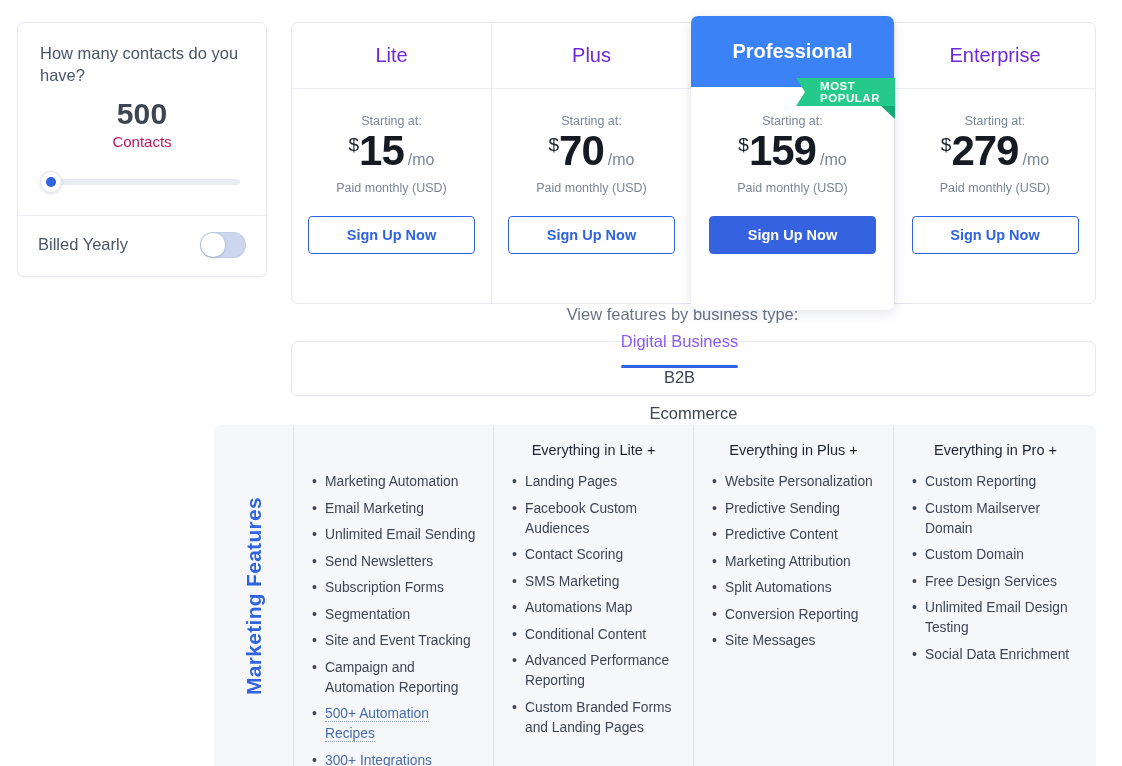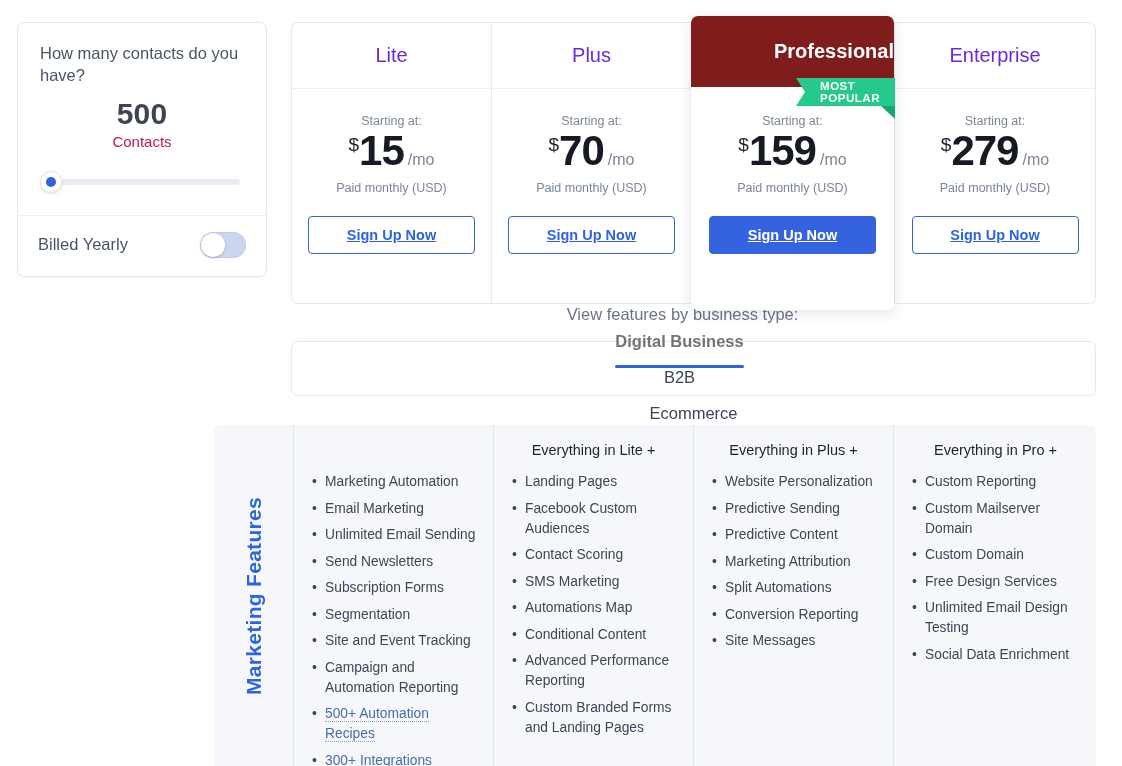--- a/index.html
+++ b/index.html
@@ -203,42 +203,40 @@
     border: 1px solid #2f63e0;
     border-radius: 4px;
     color: #2f63e0;
     background: #ffffff;
     font-size: 14.5px;
     font-weight: 700;
     cursor: pointer;
     box-sizing: border-box;
     font-family: "Liberation Sans", sans-serif;
     padding: 0;
-    text-decoration: underline;
   }
 
   
   #plan-featured {
     position: absolute;
     left: 691px;
     top: 16px;
     width: 203px;
     height: 294px;
     background: #ffffff;
     border-radius: 7px;
     box-shadow: 0 3px 14px rgba(35,50,95,.13);
     box-sizing: border-box;
     z-index: 5;
   }
   #plan-featured .plan-head {
     height: 71px;
-    background: #7f1d1d;
+    background: #3b82f6;
     border-radius: 7px 7px 0 0;
     border-bottom: none;
-    justify-content: flex-end;
   }
   #plan-featured .plan-name {
     color: #ffffff;
     font-weight: 700;
     font-size: 20px;
   }
   #plan-featured .plan-body { padding-top: 27px; }
   #plan-featured .signup-btn {
     background: #3563e0;
     color: #ffffff;
@@ -302,22 +300,22 @@
     font-size: 16.5px;
     color: #3d4552;
     margin-right: 28px;
     position: relative;
     padding-bottom: 17px;
     top: 8px;
     cursor: pointer;
   }
   .tab:last-child { margin-right: 0; }
   .tab.active {
-    color: #737373;
-    font-weight: 700;
+    color: #8b5cf6;
+    font-weight: 400;
   }
   .tab.active::after {
     content: "";
     position: absolute;
     left: 0;
     right: 0;
     bottom: 0;
     height: 3px;
     background: #2f63e0;
     border-radius: 2px;

